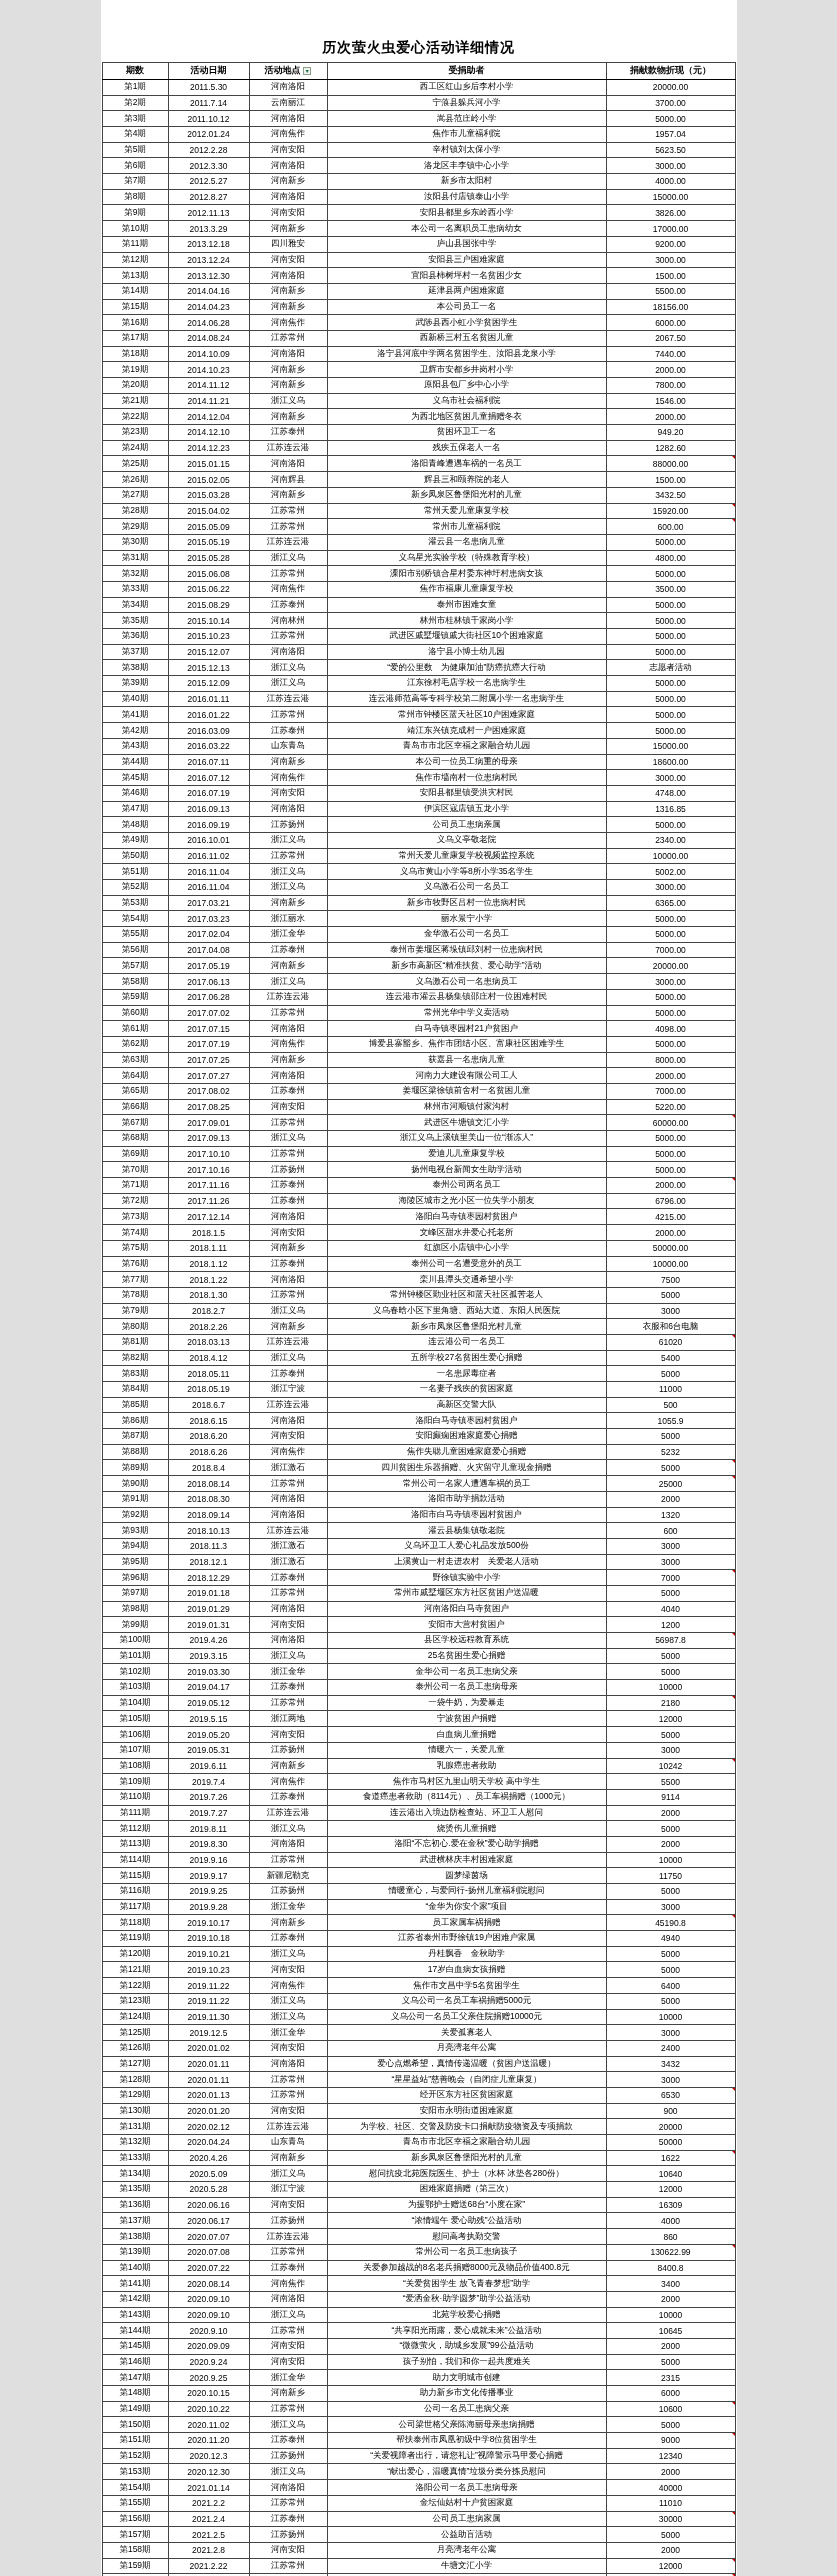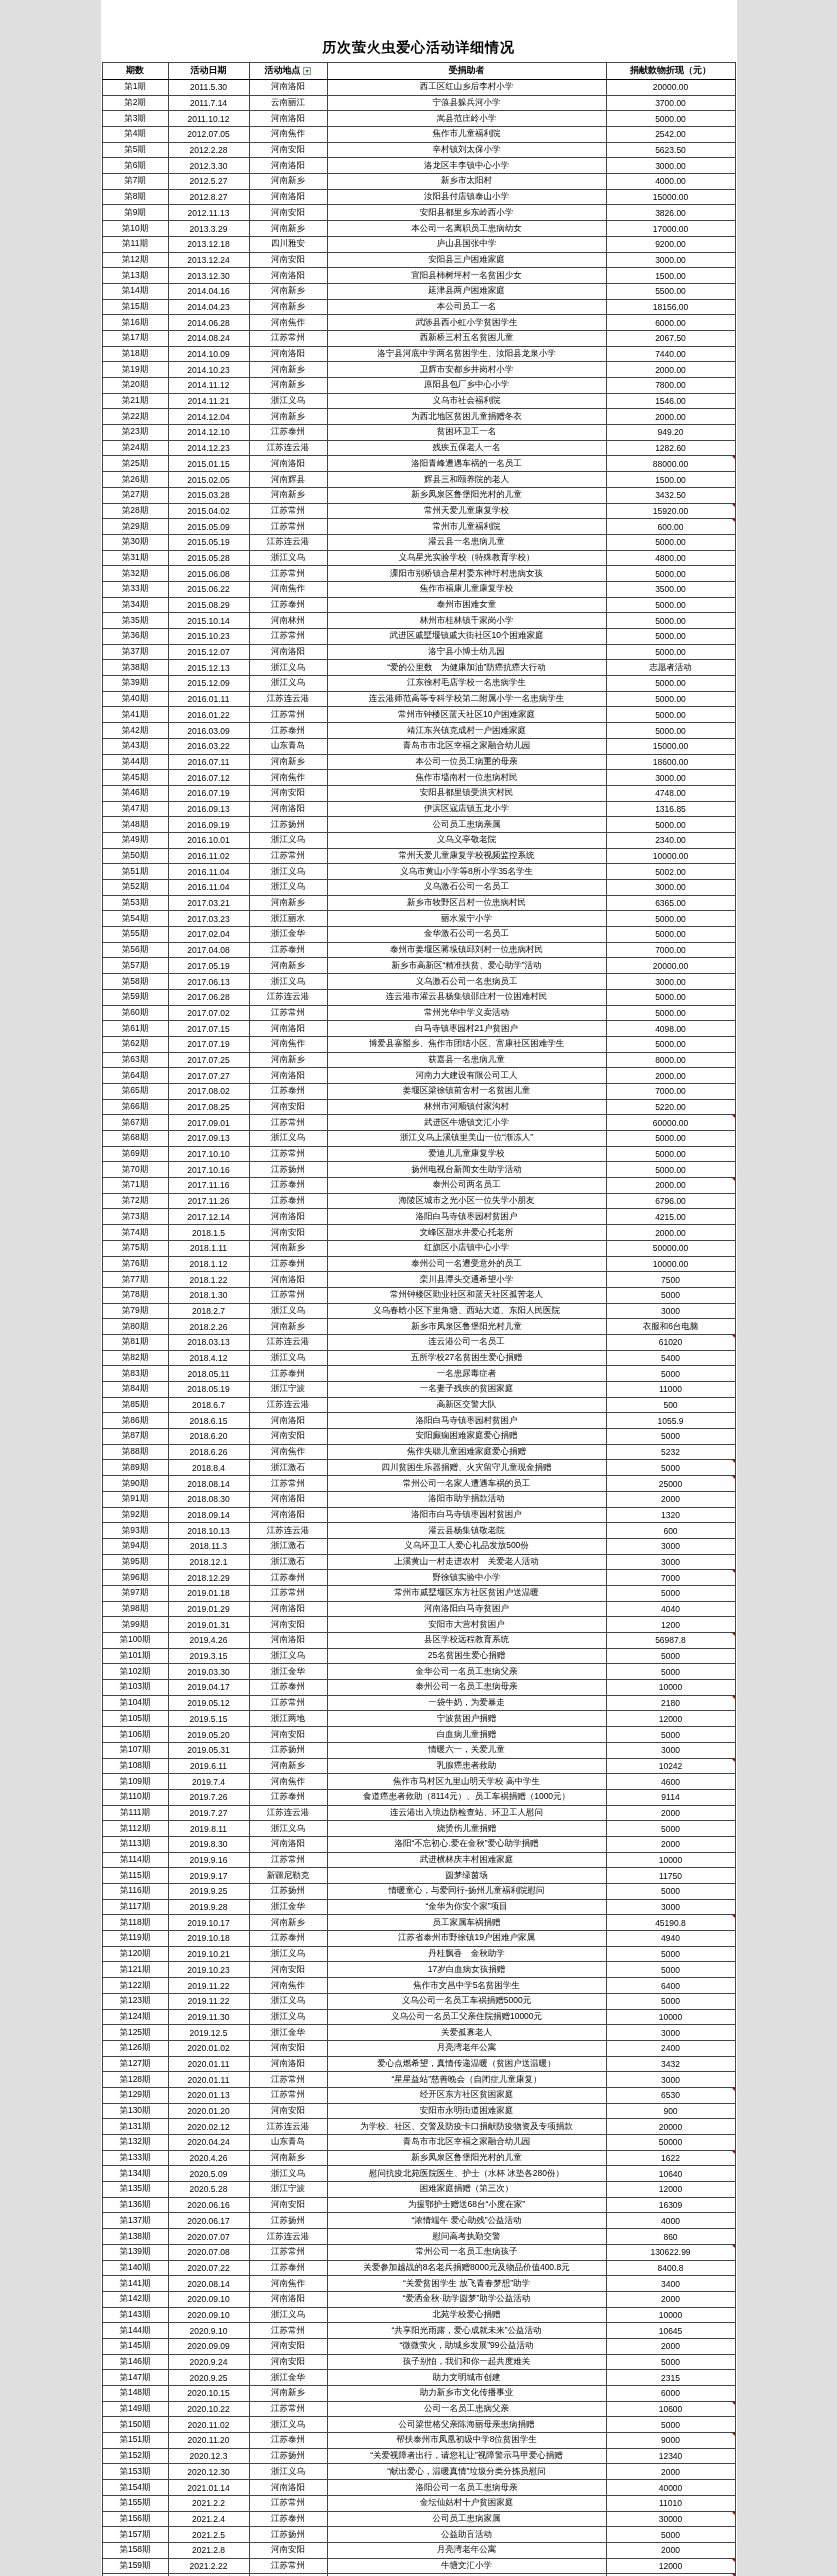--- a/index.html
+++ b/index.html
@@ -122,24 +122,24 @@
         </tr>
         <tr>
           <td>第3期</td>
           <td>2011.10.12</td>
           <td>河南洛阳</td>
           <td>嵩县范庄岭小学</td>
           <td>5000.00</td>
         </tr>
         <tr>
           <td>第4期</td>
-          <td>2012.07.05</td>
+          <td>2012.01.24</td>
           <td>河南焦作</td>
           <td>焦作市儿童福利院</td>
-          <td>2542.00</td>
+          <td>1957.04</td>
         </tr>
         <tr>
           <td>第5期</td>
           <td>2012.2.28</td>
           <td>河南安阳</td>
           <td>辛村镇刘太保小学</td>
           <td>5623.50</td>
         </tr>
         <tr>
           <td>第6期</td>
@@ -860,21 +860,21 @@
           <td>2019.6.11</td>
           <td>河南新乡</td>
           <td>乳腺癌患者救助</td>
           <td>10242<span class="comment-marker"></span></td>
         </tr>
         <tr>
           <td>第109期</td>
           <td>2019.7.4</td>
           <td>河南焦作</td>
           <td>焦作市马村区九里山明天学校 高中学生</td>
-          <td>4600</td>
+          <td>5500</td>
         </tr>
         <tr>
           <td>第110期</td>
           <td>2019.7.26</td>
           <td>江苏泰州</td>
           <td>食道癌患者救助（8114元）、员工车祸捐赠（1000元）</td>
           <td>9114</td>
         </tr>
         <tr>
           <td>第111期</td>

